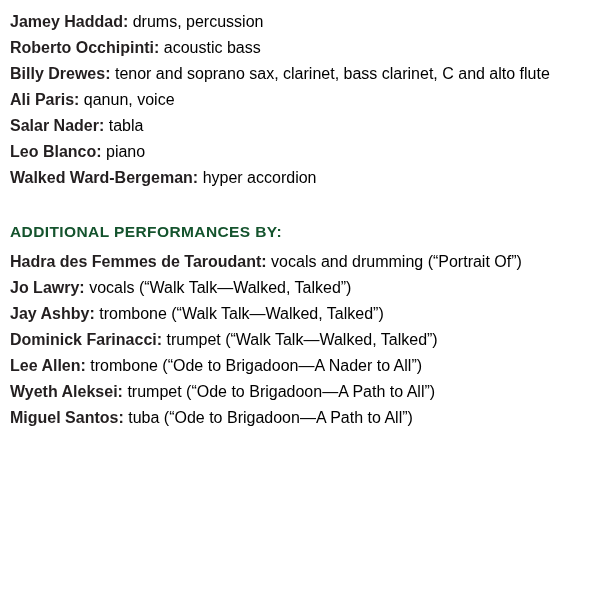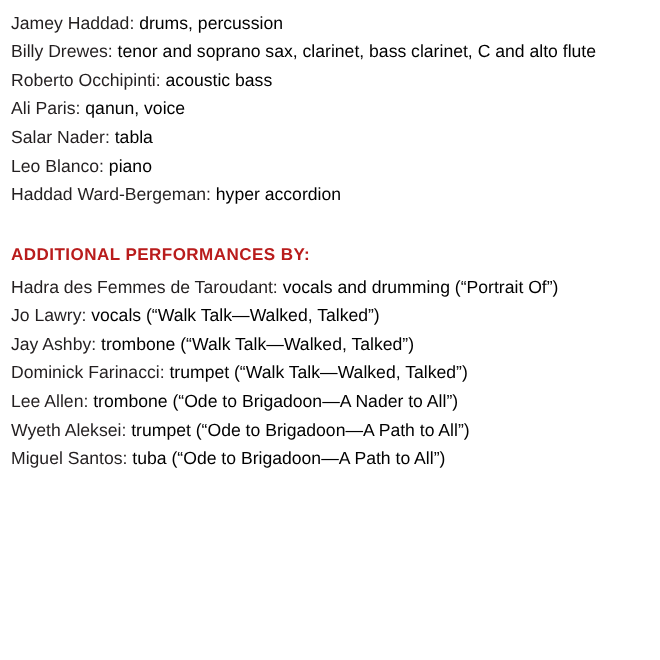--- a/index.html
+++ b/index.html
@@ -30,45 +30,45 @@
     margin: 0 0 4px 0;
     text-transform: uppercase;
   }
   .entry {
     font-size: 16px;
     line-height: 26px;
     margin: 0;
     white-space: nowrap;
   }
   .entry-name {
-    font-weight: 400;
+    font-weight: 700;
     color: #231f20;
     margin-top: 48px;
   }
   .entry-detail {
     font-weight: 400;
     color: #000000;
   }
 </style>
 </head>
 <body>
 
 <main>
   <div id="credits-root">
       <section class="section">
         <p class="entry"><span class="entry-name">Jamey Haddad:</span> <span class="entry-detail">drums, percussion</span></p>
+        <p class="entry"><span class="entry-name">Roberto Occhipinti:</span> <span class="entry-detail">acoustic bass</span></p>
         <p class="entry"><span class="entry-name">Billy Drewes:</span> <span class="entry-detail">tenor and soprano sax, clarinet, bass clarinet, C and alto flute</span></p>
-        <p class="entry"><span class="entry-name">Roberto Occhipinti:</span> <span class="entry-detail">acoustic bass</span></p>
         <p class="entry"><span class="entry-name">Ali Paris:</span> <span class="entry-detail">qanun, voice</span></p>
         <p class="entry"><span class="entry-name">Salar Nader:</span> <span class="entry-detail">tabla</span></p>
         <p class="entry"><span class="entry-name">Leo Blanco:</span> <span class="entry-detail">piano</span></p>
-        <p class="entry"><span class="entry-name">Haddad Ward-Bergeman:</span> <span class="entry-detail">hyper accordion</span></p>
+        <p class="entry"><span class="entry-name">Walked Ward-Bergeman:</span> <span class="entry-detail">hyper accordion</span></p>
       </section>
       <section class="section">
-        <h2 class="section-title" style="color: #b91c1c;">ADDITIONAL PERFORMANCES BY:</h2>
+        <h2 class="section-title" style="color: #14532d;">ADDITIONAL PERFORMANCES BY:</h2>
         <p class="entry"><span class="entry-name">Hadra des Femmes de Taroudant:</span> <span class="entry-detail">vocals and drumming (“Portrait Of”)</span></p>
         <p class="entry"><span class="entry-name">Jo Lawry:</span> <span class="entry-detail">vocals (“Walk Talk—Walked, Talked”)</span></p>
         <p class="entry"><span class="entry-name">Jay Ashby:</span> <span class="entry-detail">trombone (“Walk Talk—Walked, Talked”)</span></p>
         <p class="entry"><span class="entry-name">Dominick Farinacci:</span> <span class="entry-detail">trumpet (“Walk Talk—Walked, Talked”)</span></p>
         <p class="entry"><span class="entry-name">Lee Allen:</span> <span class="entry-detail">trombone (“Ode to Brigadoon—A Nader to All”)</span></p>
         <p class="entry"><span class="entry-name">Wyeth Aleksei:</span> <span class="entry-detail">trumpet (“Ode to Brigadoon—A Path to All”)</span></p>
         <p class="entry"><span class="entry-name">Miguel Santos:</span> <span class="entry-detail">tuba (“Ode to Brigadoon—A Path to All”)</span></p>
       </section>
     </div>
 </main>

